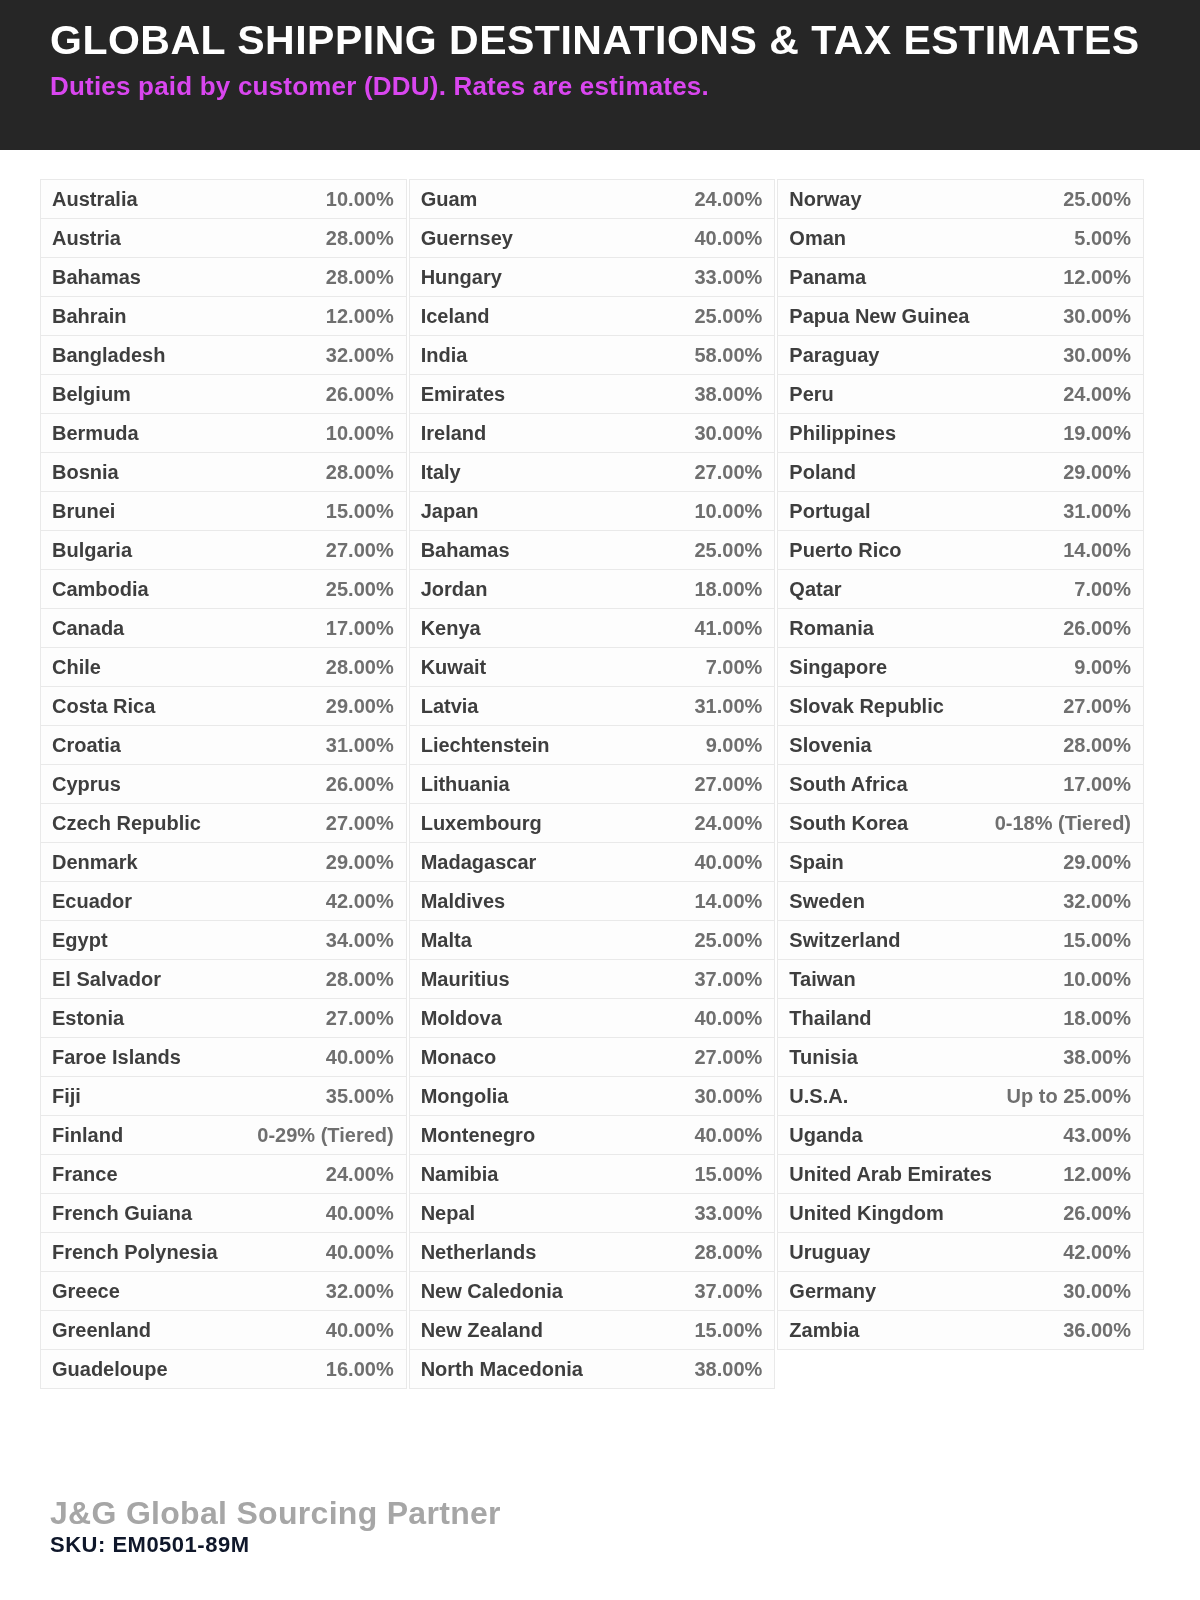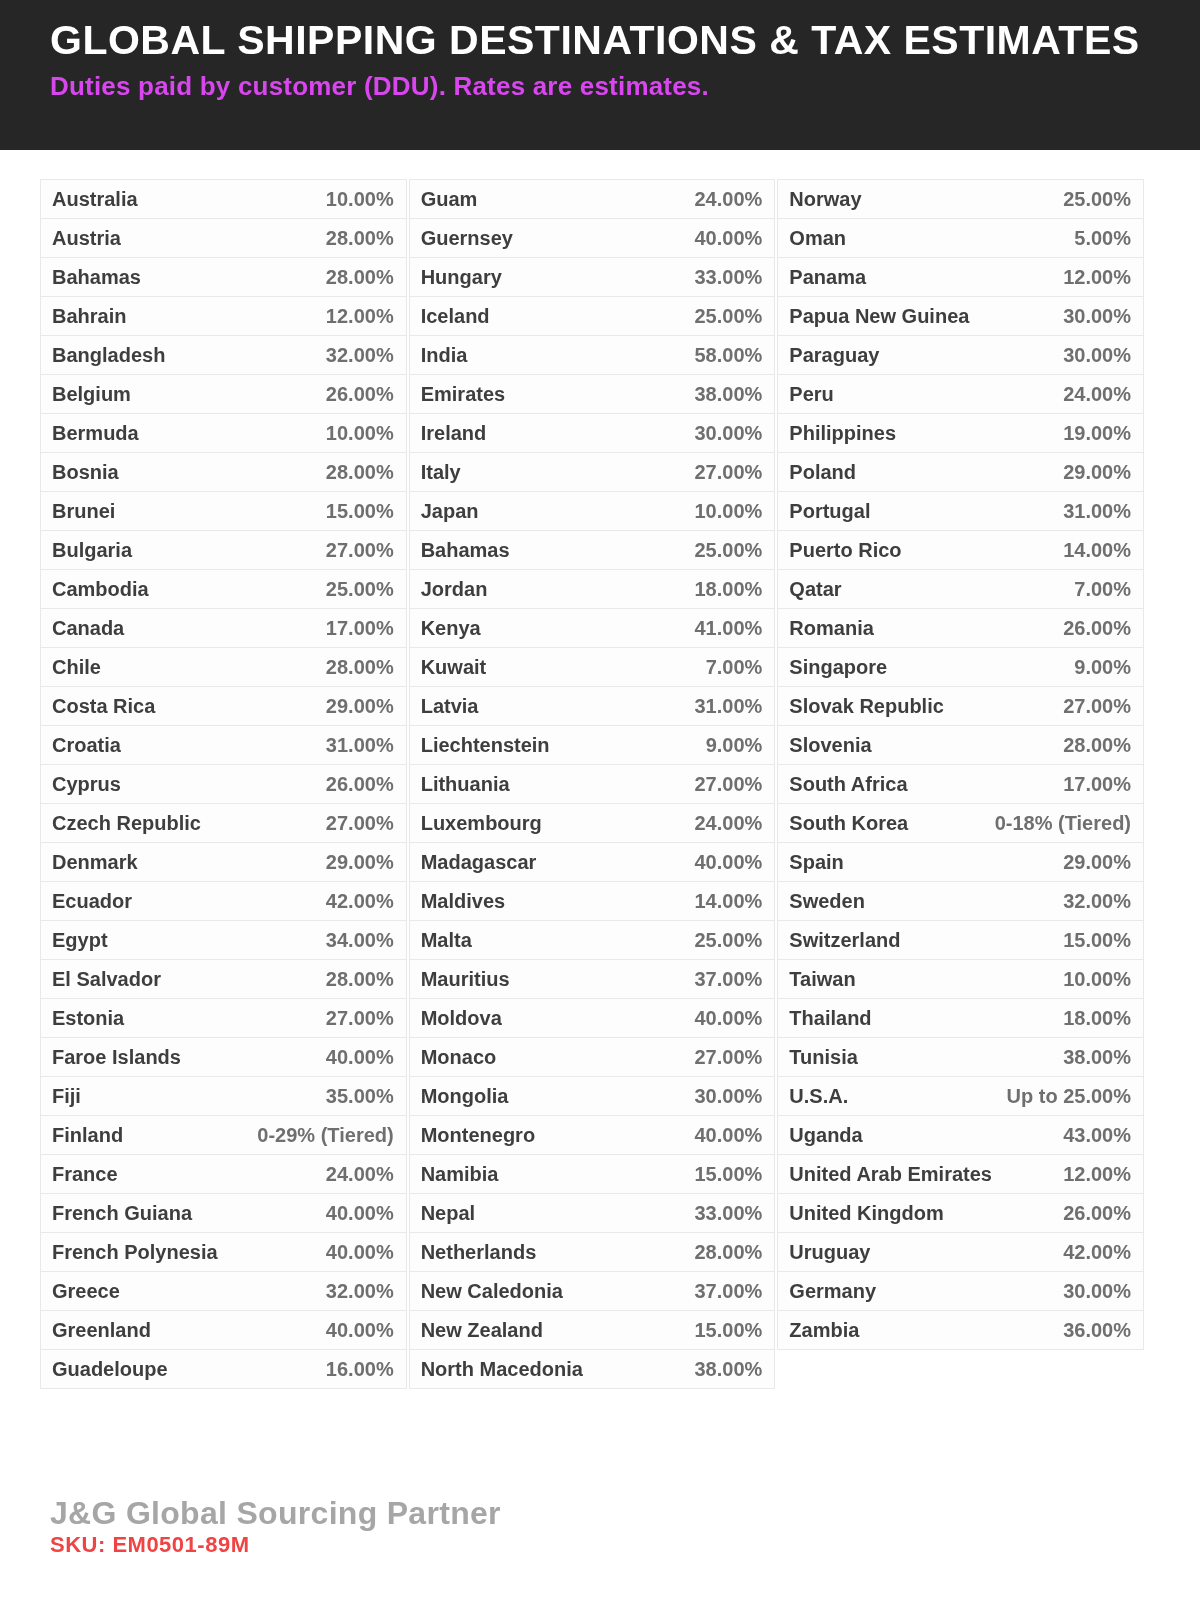--- a/index.html
+++ b/index.html
@@ -81,21 +81,21 @@
   }
   .brand {
     font-size: 32px;
     font-weight: 800;
     color: #a6a6a6;
     letter-spacing: 0.3px;
   }
   .sku {
     font-size: 22px;
     font-weight: 800;
-    color: #ef4444;
+    color: #0f172a;
     letter-spacing: 0.5px;
   }
 </style>
 </head>
 <body>
 
 <div class="page">
 
   <header class="header">
     <h1 class="title">GLOBAL SHIPPING DESTINATIONS &amp; TAX ESTIMATES</h1>

